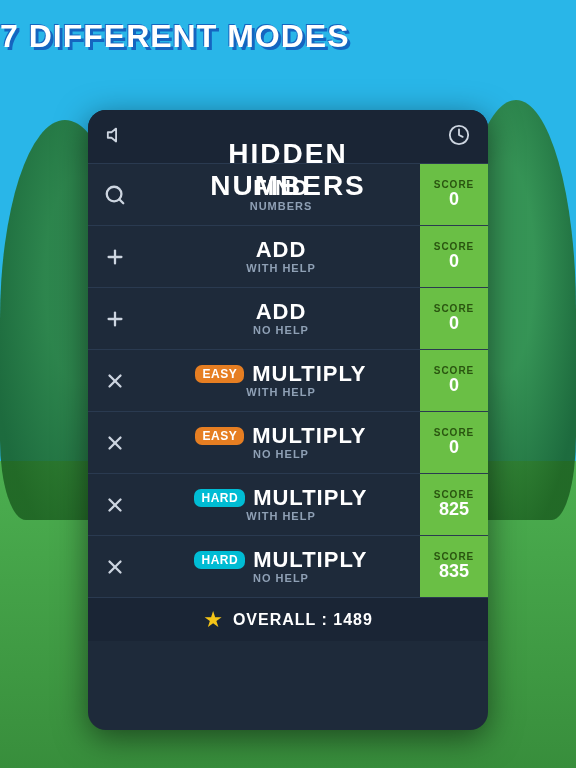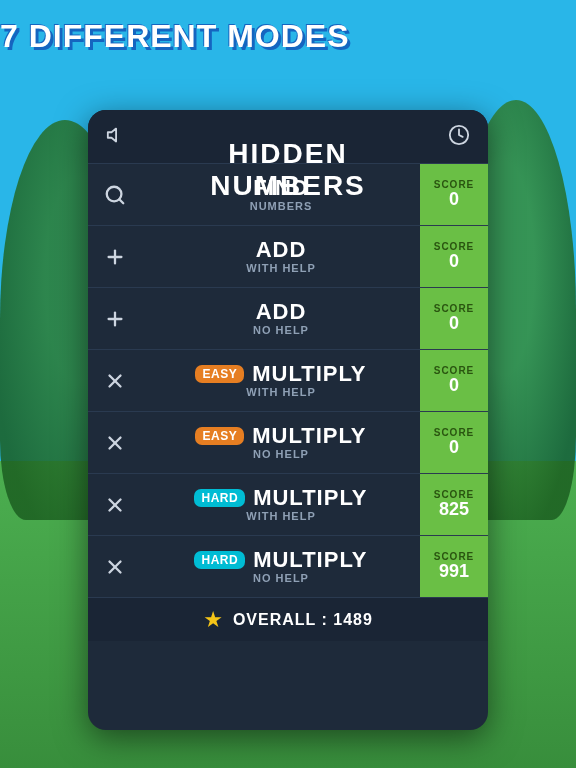--- a/index.html
+++ b/index.html
@@ -368,21 +368,21 @@
     </div>
     <div class="menu-center">
       <div class="menu-icon-row">
         <span class="menu-badge badge-hard">HARD</span>
         <span class="menu-main-label">MULTIPLY</span>
       </div>
       <span class="menu-sub-label">NO HELP</span>
     </div>
     <div class="menu-score-box">
       <span class="score-label">SCORE</span>
-      <span class="score-value">991</span>
+      <span class="score-value">835</span>
     </div>
   </div>
     </div>
 
   <div class="phone-bottom">
     <span class="bottom-star">★</span>
     <span class="bottom-overall">OVERALL : 1489</span>
   </div>
 </div>
 

